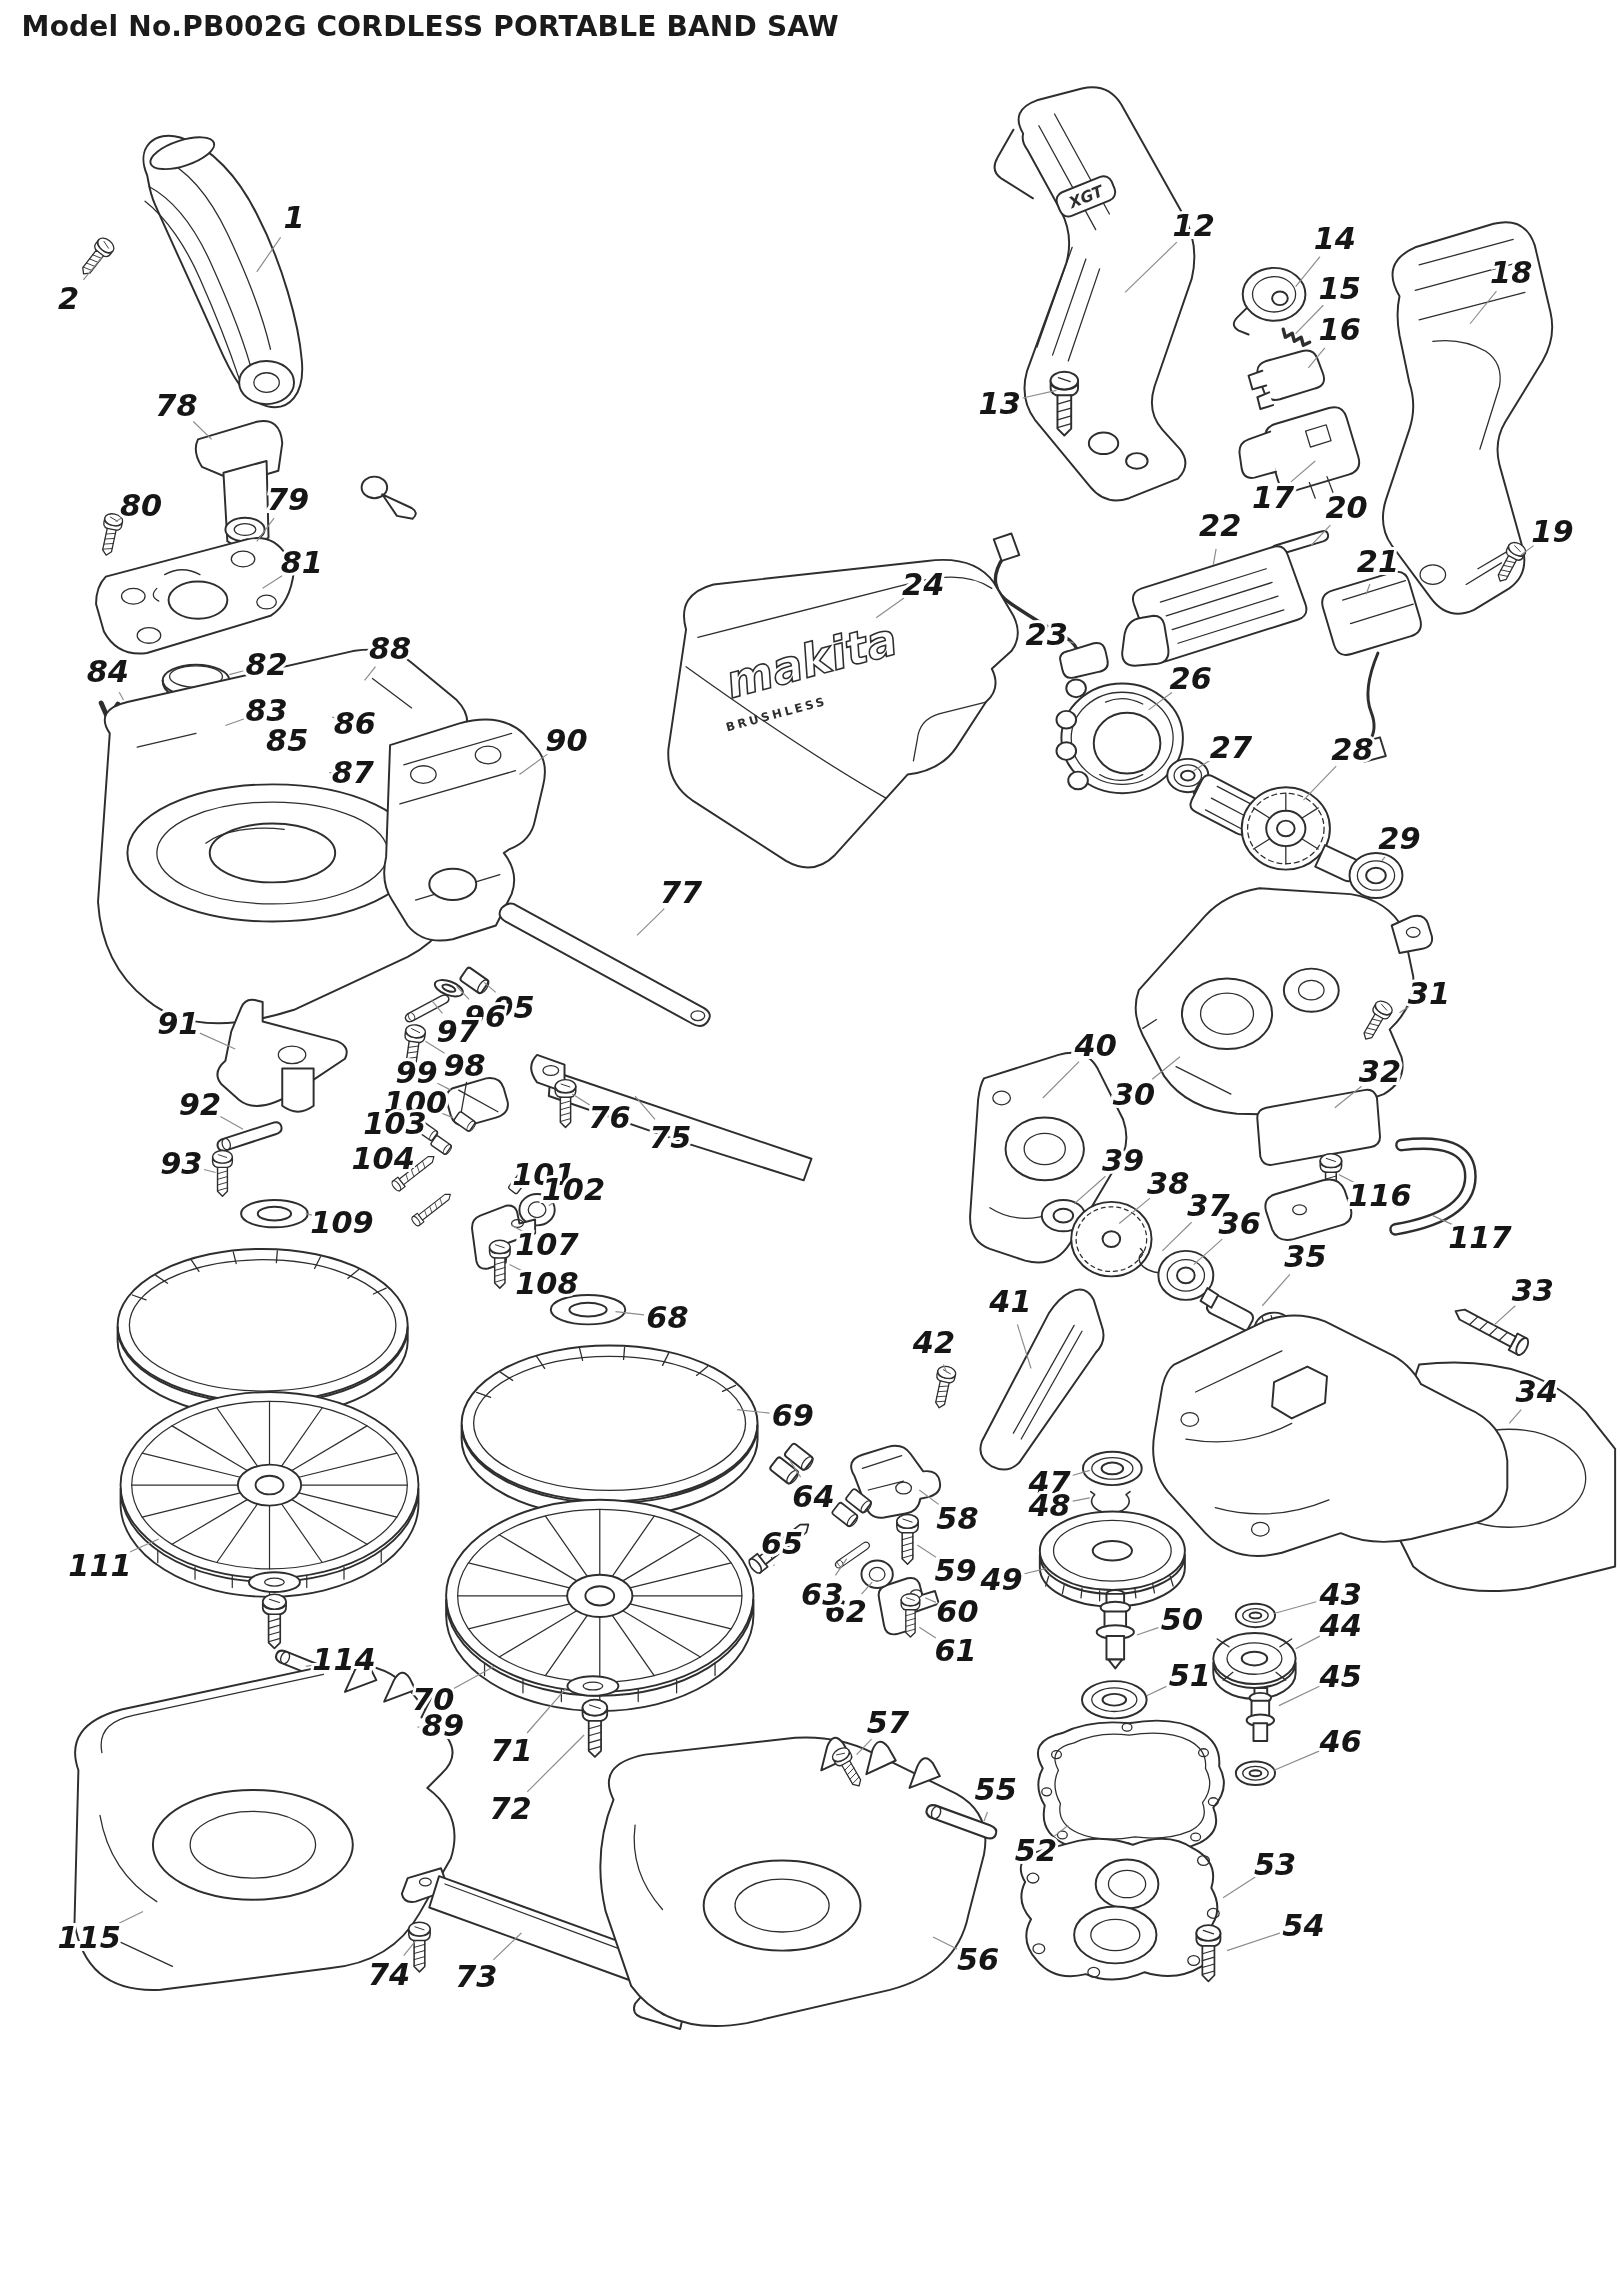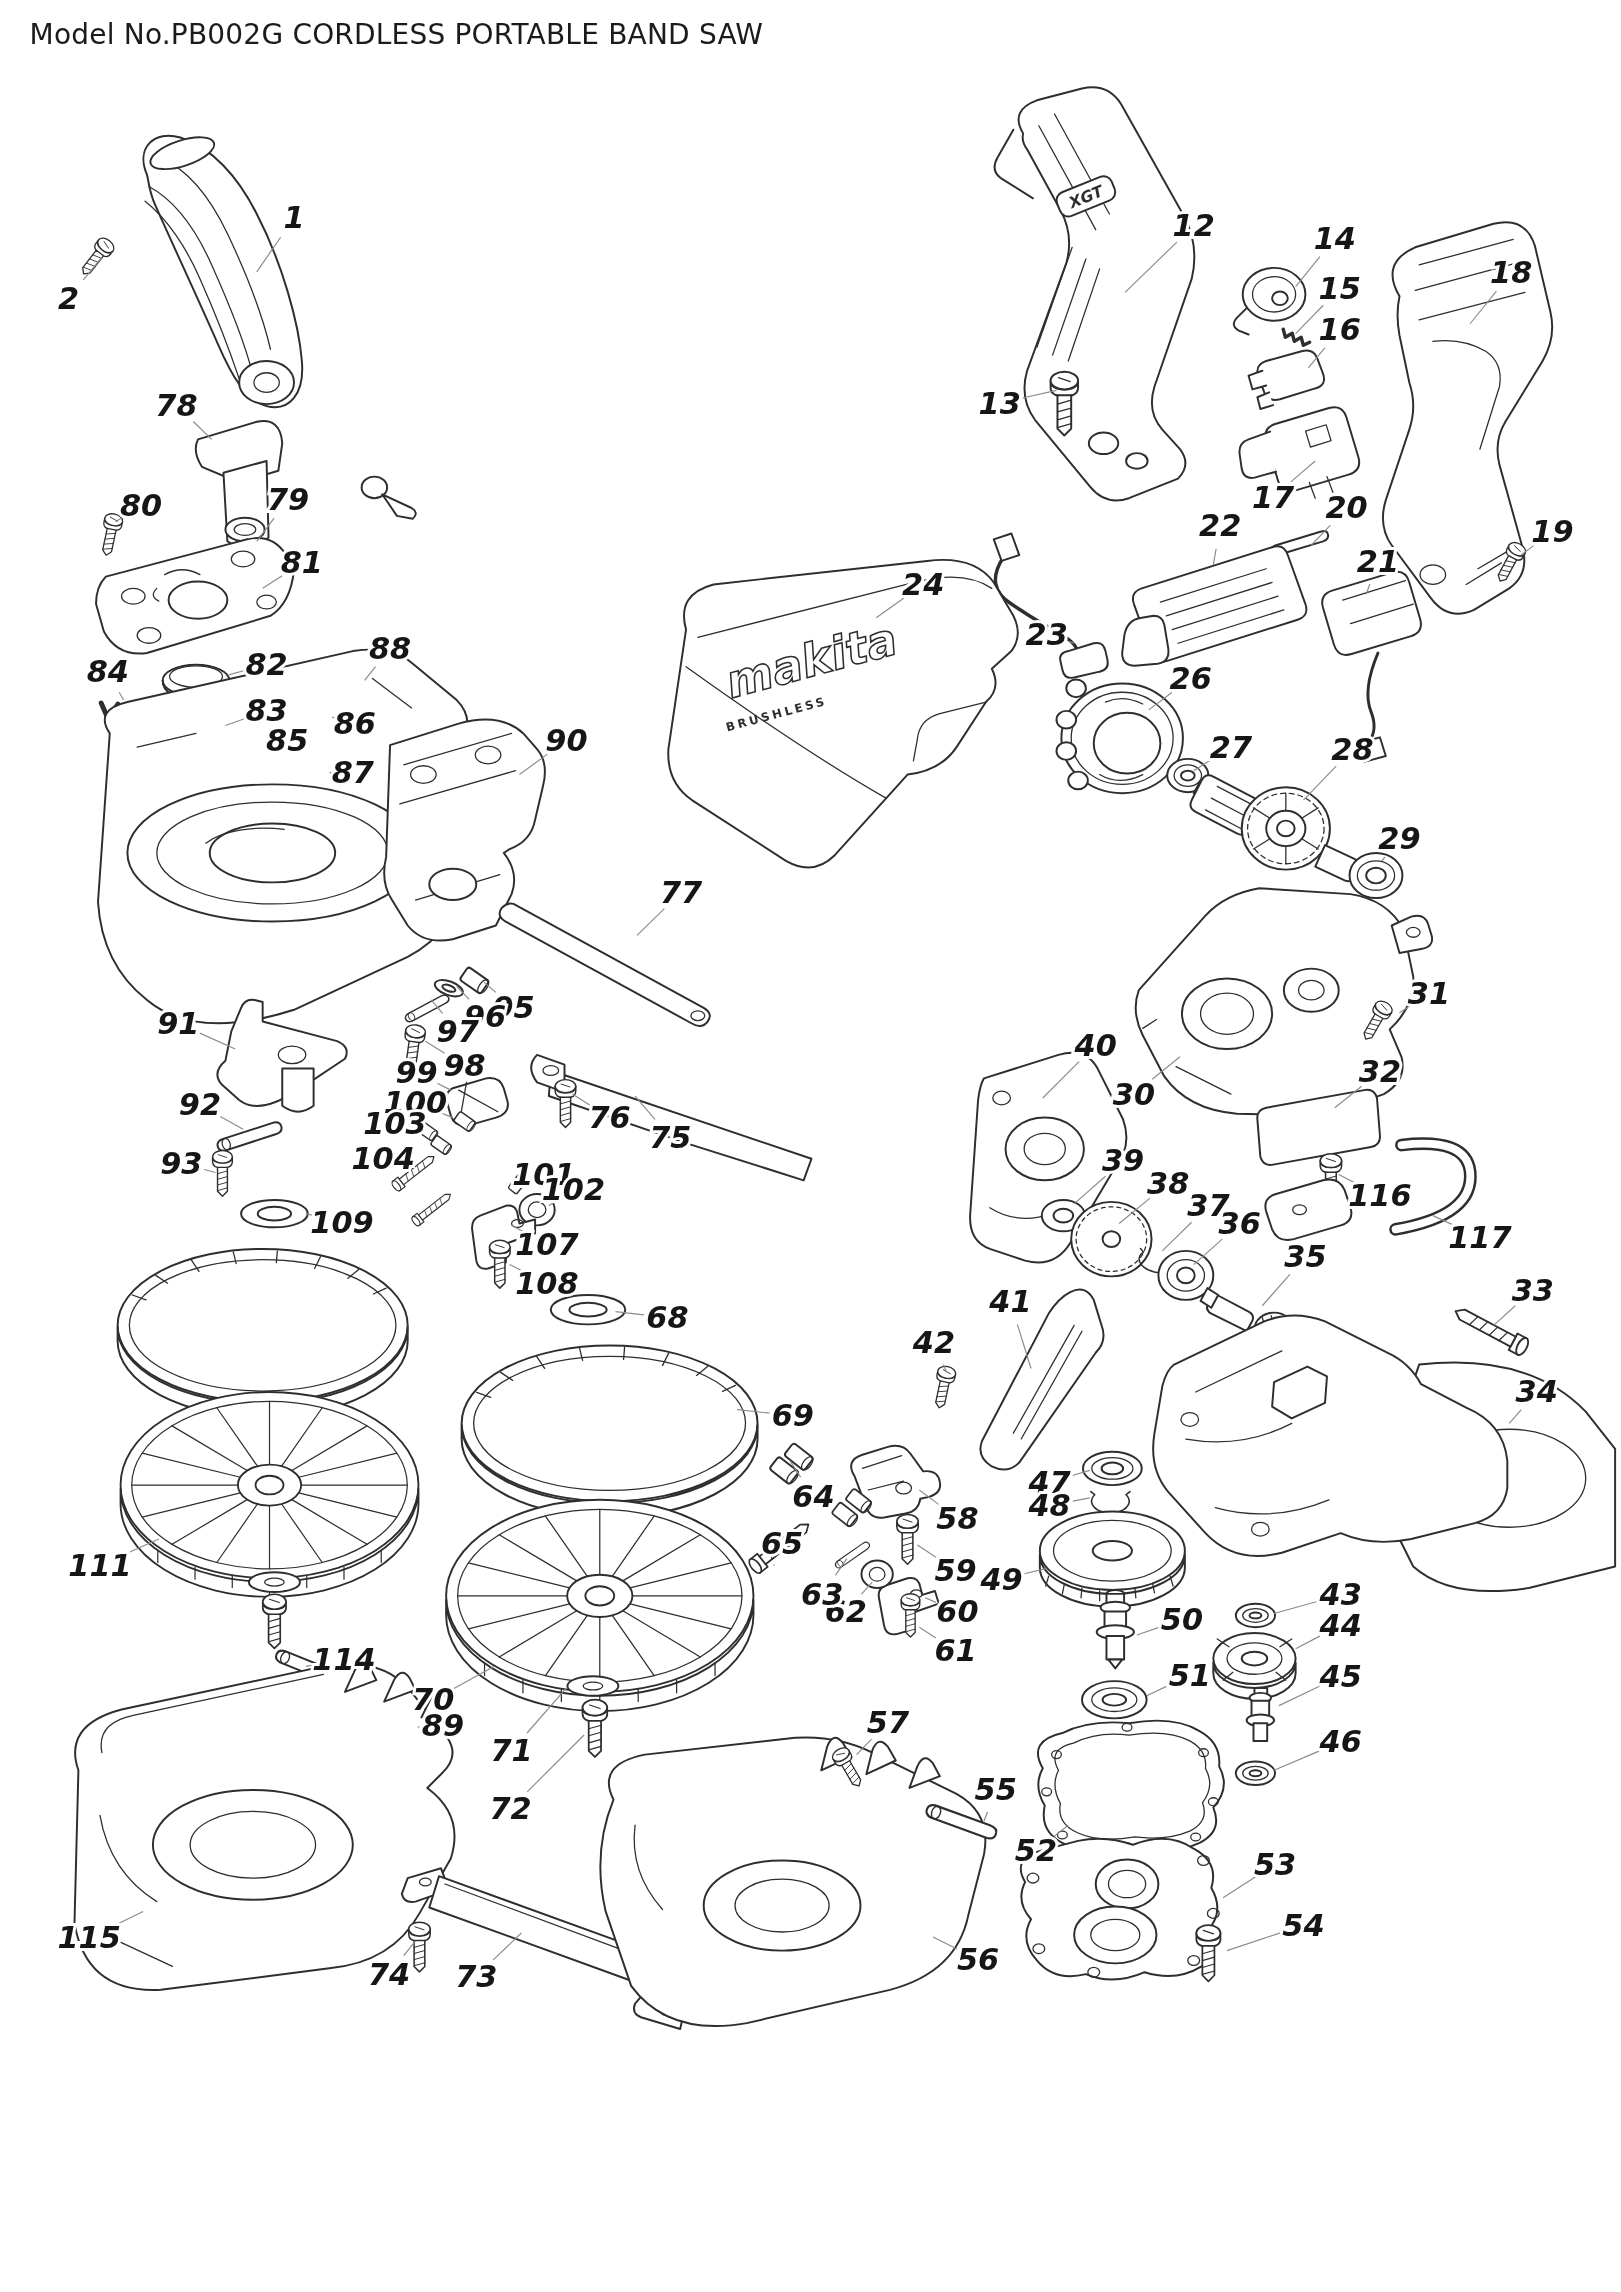--- a/index.html
+++ b/index.html
@@ -1,19 +1,19 @@
 <!DOCTYPE html>
 <html><head>
 <meta charset="utf-8">
 <style>
   html,body{margin:0;padding:0;background:#fff}
   body{width:1621px;height:2293px;font-family:"Liberation Sans",sans-serif}
   .page{position:relative;width:1621px;height:2293px;overflow:hidden;background:#fff}
-  .title{position:absolute;left:21.6px;top:9.8px;margin:8px;font-family:"DejaVu Sans",sans-serif;
-         font-size:28px;font-weight:400;color:#1b1b1b;letter-spacing:0.2px;white-space:nowrap}
+  .title{position:absolute;left:21.6px;top:9.8px;margin:0;font-family:"DejaVu Sans",sans-serif;
+         font-size:28px;font-weight:700;color:#1b1b1b;letter-spacing:0.2px;white-space:nowrap}
   svg{position:absolute;left:0;top:0}
   .ln{fill:none;stroke:#2e2e2e;stroke-width:2;stroke-linecap:round;stroke-linejoin:round}
   .ln2{stroke-width:1.3}
   .fw{fill:#ffffff;stroke:#2e2e2e;stroke-width:2;stroke-linejoin:round;stroke-linecap:round}
   .fw2{fill:#ffffff;stroke:#2e2e2e;stroke-width:1.3;stroke-linejoin:round}
   .tube{fill:none;stroke:#2e2e2e;stroke-width:13;stroke-linecap:round}
   .tube2{fill:none;stroke:#ffffff;stroke-width:8;stroke-linecap:round}
   .leader{stroke:#8c8c8c;stroke-width:1.2}
   .plabel{font-family:"DejaVu Sans",sans-serif;font-style:italic;font-weight:700;font-size:31px;
           fill:#161616;paint-order:stroke;stroke:#ffffff;stroke-width:6px;text-anchor:middle}

